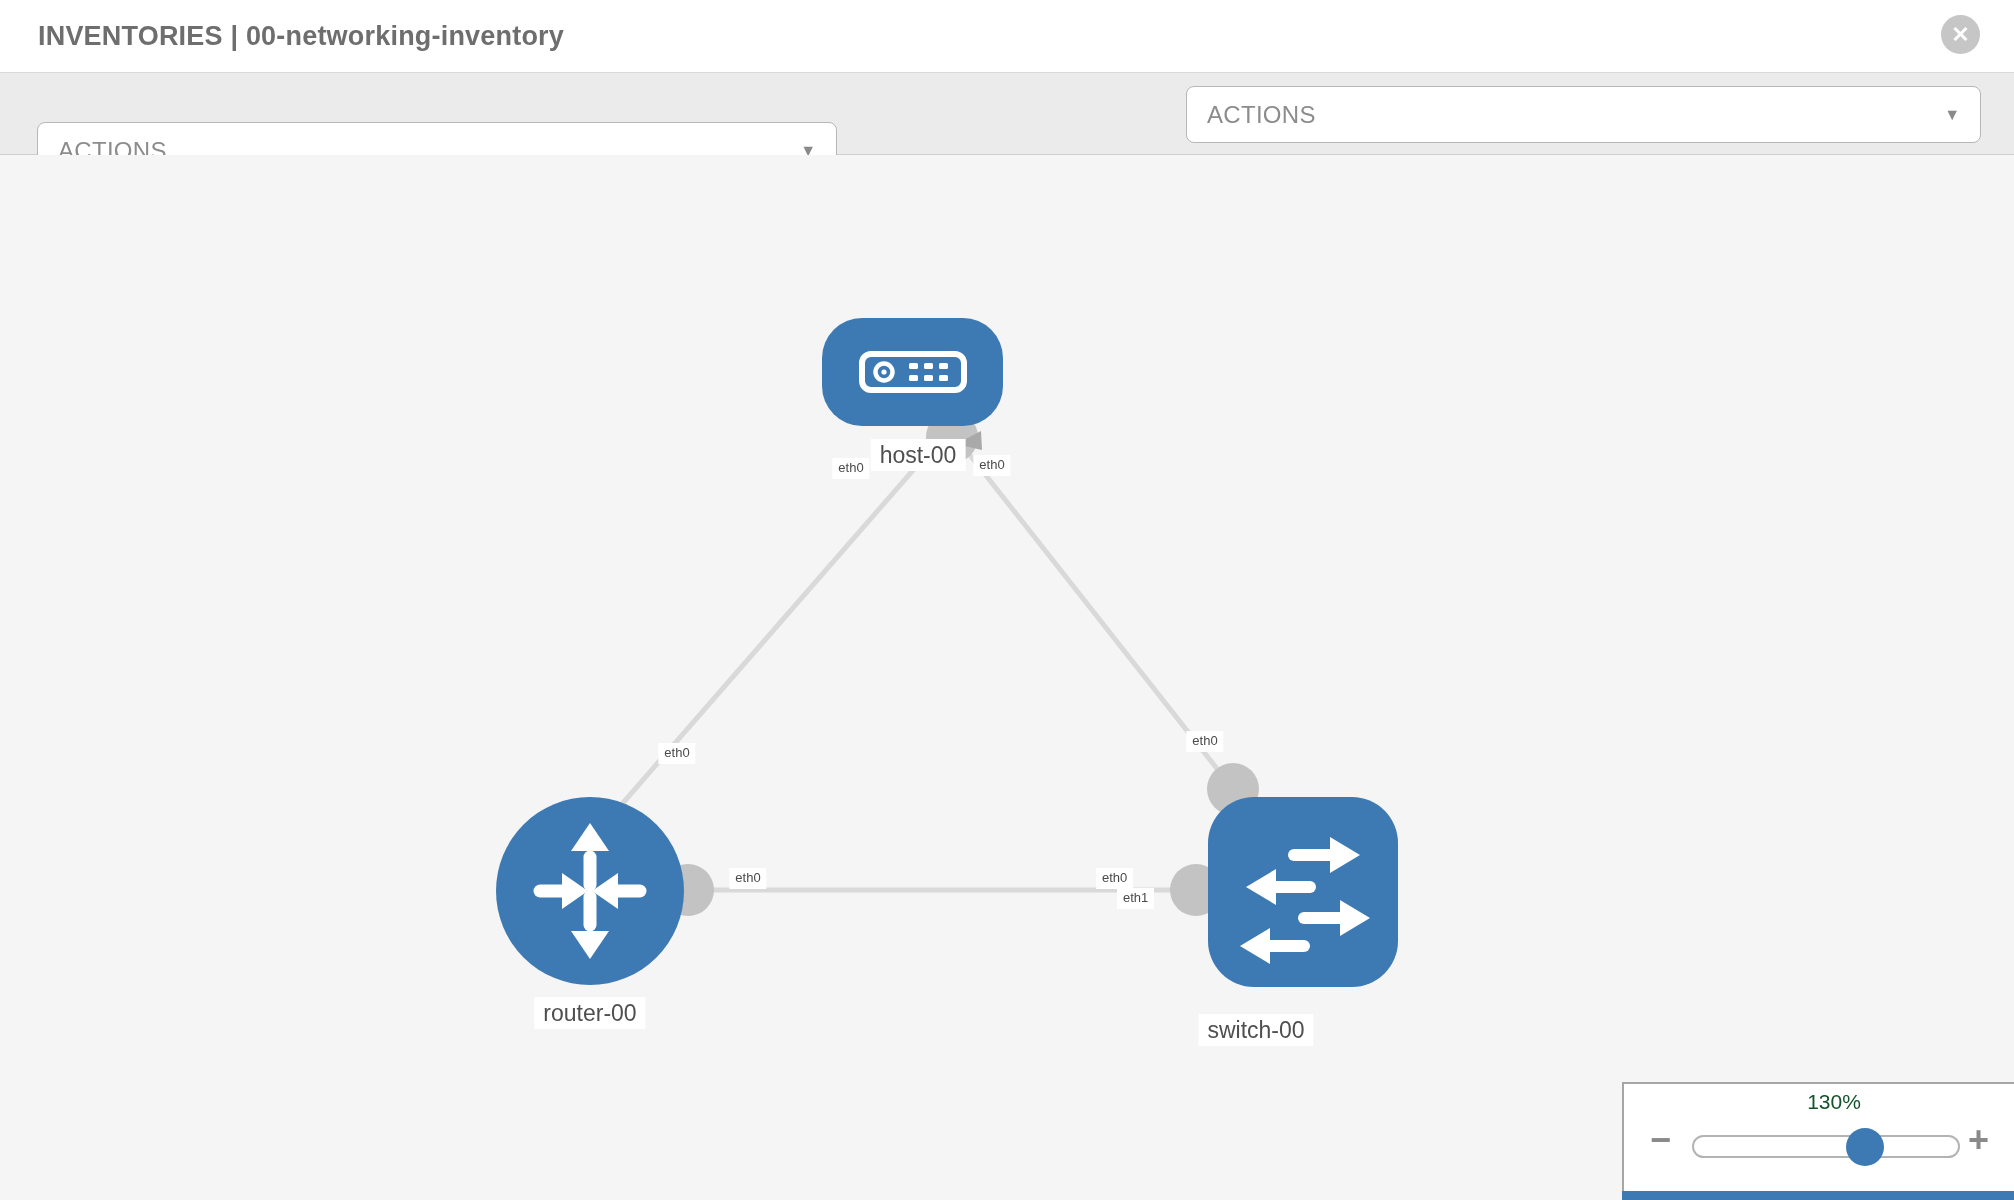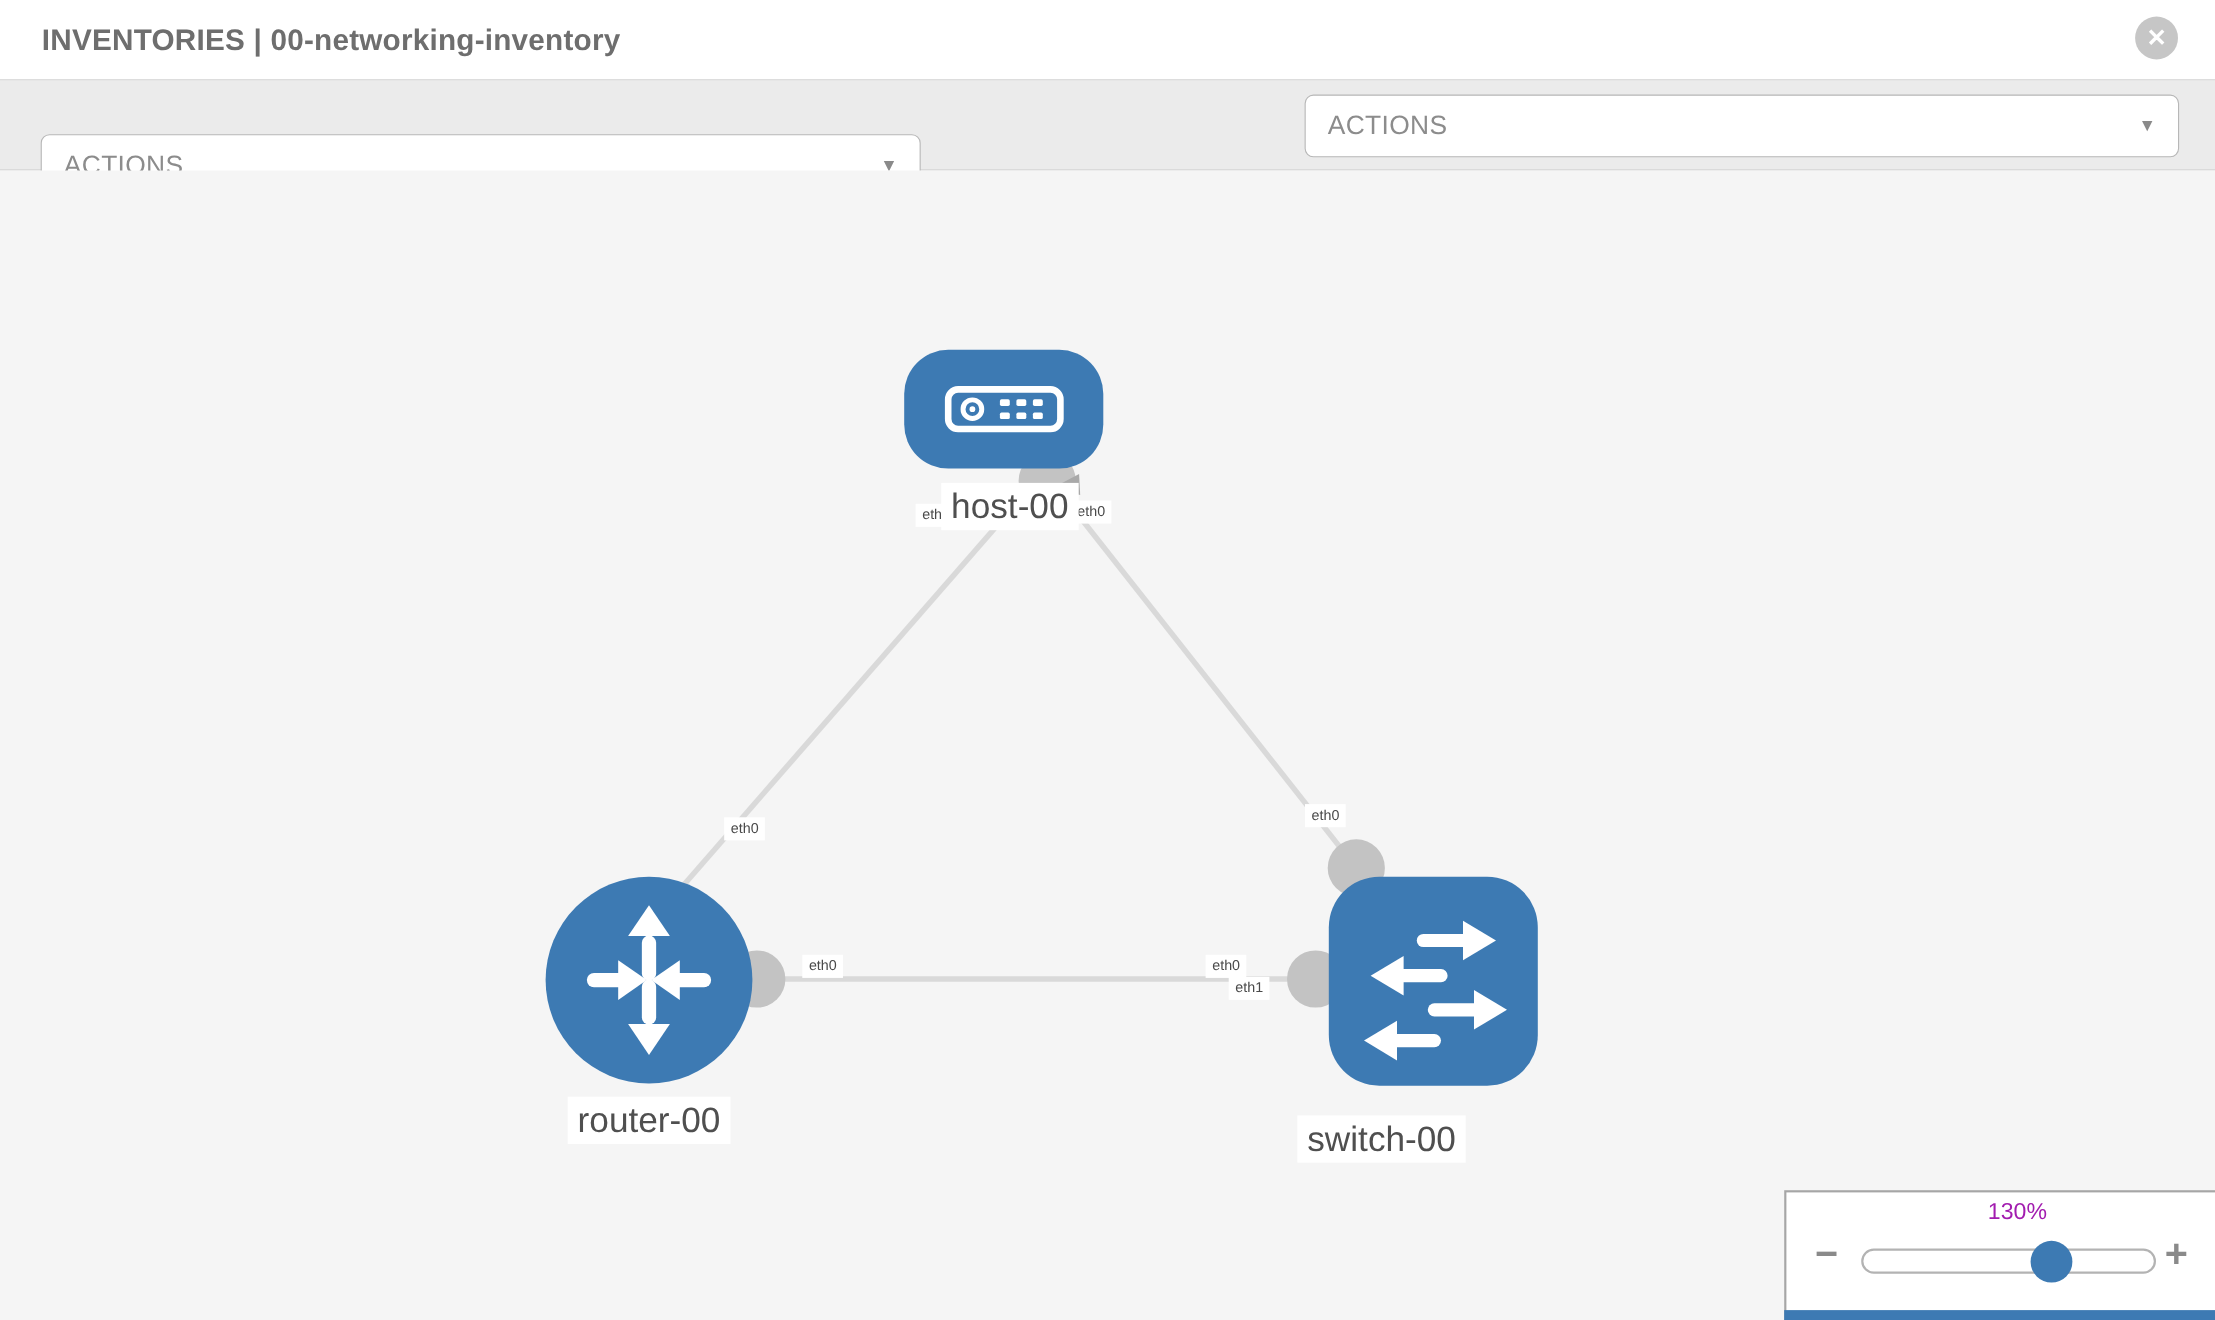--- a/index.html
+++ b/index.html
@@ -39,38 +39,38 @@
 
   .node { position:absolute; background:#3d7ab3; display:flex;
     align-items:center; justify-content:center; cursor:pointer; }
   .node-host   { left:822px;  top:163px; width:181px; height:108px; border-radius:40px; }
   .node-router { left:496px;  top:642px; width:188px; height:188px; border-radius:50%; }
   .node-switch { left:1208px; top:642px; width:190px; height:190px; border-radius:46px; }
 
   .chip { position:absolute; background:#ffffff; color:#4a4a4a;
     font-size:13px; line-height:1.15; padding:3px 6px; white-space:nowrap; z-index:3; }
   .chip.centered { transform:translateX(-50%); }
-  .node-label { font-size:32px; color:#4f4f4f; padding:3px 9px; }
+  .node-label { font-size:23px; color:#4f4f4f; padding:3px 9px; }
 
   .iface-host-l   { left:851px;  top:303px; }
   .iface-host-r   { left:992px;  top:300px; }
   .iface-router-t { left:677px;  top:588px; }
   .iface-switch-t { left:1205px; top:576px; }
   .iface-bottom-l { left:748px;  top:713px; }
   .iface-overlap-back  { left:1096px; top:713px; z-index:3; }
   .iface-overlap-front { left:1117px; top:733px; z-index:4; }
   .label-host   { left:918px;  top:284px; z-index:4; }
   .label-router { left:590px;  top:842px; }
   .label-switch { left:1256px; top:847px;margin-top:12px; }
 
   
   .zoom-panel { position:absolute; left:1622px; top:927px; width:420px; height:300px;
     background:#ffffff; border:2px solid #a6a6a6; z-index:5; }
   .zoom-value { position:absolute; left:210px; top:6px; transform:translateX(-50%);
-    font-size:21px; color:#a21caf; }
+    font-size:21px; color:#14532d; }
   .zoom-minus, .zoom-plus { position:absolute; top:38px; font-size:36px; font-weight:bold;
     color:#8a8a8a; background:none; border:none; line-height:1; cursor:pointer;
     font-family:"Liberation Sans", sans-serif; }
   .zoom-minus { left:26px; }
   .zoom-plus  { left:344px; }
   .zoom-track { position:absolute; left:68px; top:51px; width:268px; height:23px;
     background:#ffffff; border:2px solid #b3b3b3; border-radius:12px; cursor:pointer; }
   .zoom-handle { position:absolute; left:222px; top:44px; width:38px; height:38px;
     border-radius:50%; background:#3d7ab3; cursor:grab; z-index:6; }
   .bottom-strip { position:absolute; left:1622px; top:1036px; width:392px; height:9px;

